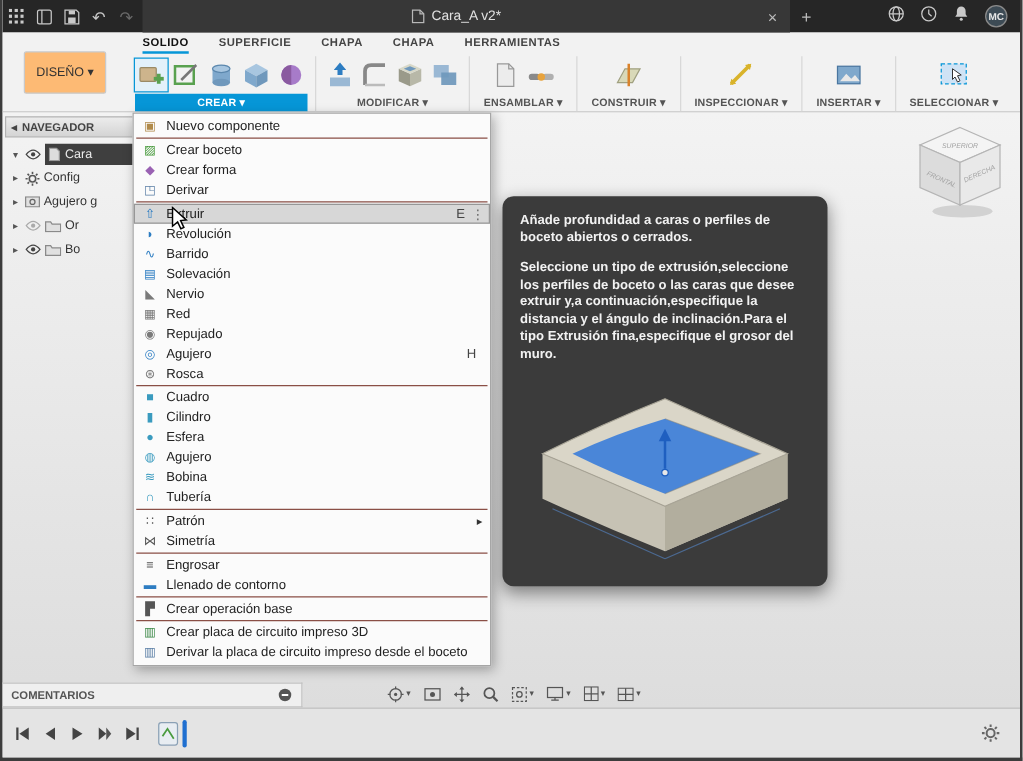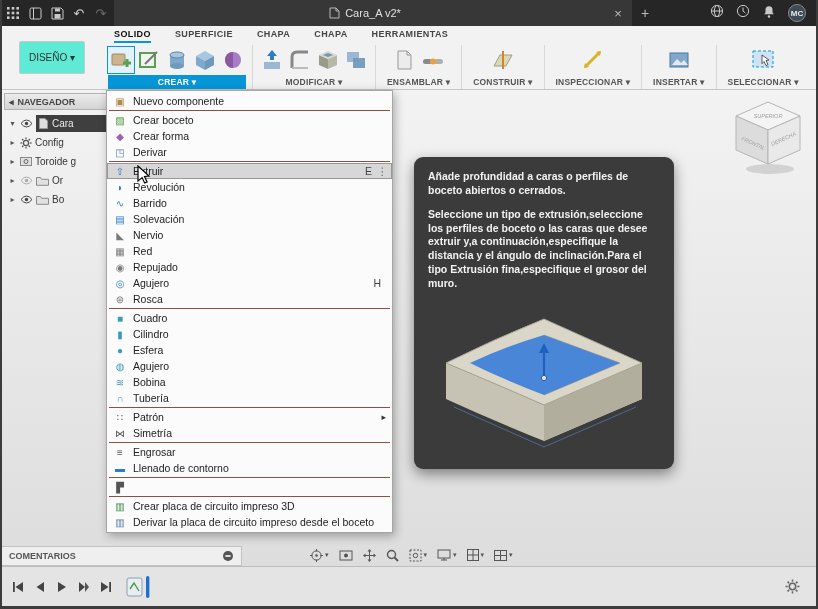--- a/index.html
+++ b/index.html
@@ -17,21 +17,21 @@
   .doc-title{flex:1;text-align:center;color:#e0e0e0;font-size:11px;display:flex;align-items:center;justify-content:center;gap:5px;}
   .x-btn{color:#bbb;font-size:13px;width:16px;text-align:center;}
   .plus-btn{color:#bbb;font-size:14px;width:26px;text-align:center;}
   .tb-right{margin-left:auto;display:flex;align-items:center;gap:12px;margin-right:10px;}
   .avatar{width:18px;height:18px;border-radius:50%;background:#3d4b55;border:1px solid #8a8a8a;color:#e8e8e8;
           font-size:8px;font-weight:bold;display:flex;align-items:center;justify-content:center;}
 
   
   .ribbon{height:64px;background:#f2f2f2;display:flex;border-bottom:1px solid #c6c6c6;}
   .design-col{width:100px;display:flex;align-items:center;justify-content:center;}
-  .design-btn{background:#5eead4;border:1px solid #c9c9c9;border-radius:2px;font-size:10px;color:#333;padding:10px 9px;white-space:nowrap;}
+  .design-btn{background:#fdba74;border:1px solid #c9c9c9;border-radius:2px;font-size:10px;color:#333;padding:10px 9px;white-space:nowrap;}
   .ribbon-main{flex:1;display:flex;flex-direction:column;min-width:0;}
   .tabs{height:17px;display:flex;gap:24px;padding-left:12px;align-items:flex-end;}
   .tab{font-size:9px;font-weight:bold;color:#444;letter-spacing:.4px;padding-bottom:2px;border-bottom:2px solid transparent;}
   .tab.active{color:#111;border-bottom-color:#0696d7;}
   .toolbar{flex:1;display:flex;padding-top:2px;}
   .tbg{display:flex;flex-direction:column;justify-content:space-between;border-right:1px solid #d8d8d8;padding:0 6px;}
   .tbi-row{flex:1;display:flex;align-items:center;justify-content:center;gap:2px;}
   .ribicon{width:26px;height:26px;display:flex;align-items:center;justify-content:center;}
   .ribicon.focus{outline:1px solid #0696d7;outline-offset:0px;background:#e3f1fa;}
   .tbl{font-size:8.5px;font-weight:bold;color:#555;text-align:center;padding:2px 5px;letter-spacing:.2px;white-space:nowrap;}
@@ -55,21 +55,21 @@
   .mi{height:16px;display:flex;align-items:center;padding:0 6px;font-size:10.5px;color:#222;cursor:default;}
   .mi .ic{width:14px;text-align:center;font-size:10px;margin-right:6px;flex:none;}
   .mi .lb{flex:1;white-space:nowrap;overflow:hidden;}
   .mi .sc{color:#444;margin:0 5px;}
   .mi .kb{color:#666;width:9px;text-align:center;}
   .mi .sub{color:#333;font-size:9px;width:9px;text-align:right;}
   .mi.hl{background:#d7d7d7;outline:1px solid #979797;outline-offset:-1px;}
   .ms{height:1px;background:#8a4f46;margin:1px 2px;}
 
   
-  .tooltip-panel{position:absolute;left:412px;top:157px;width:260px;background:#3b3b3b;border-radius:9px;
+  .tooltip-panel{position:absolute;left:400px;top:157px;width:260px;background:#3b3b3b;border-radius:9px;
                  box-shadow:0 5px 14px rgba(0,0,0,.45);z-index:40;padding:13px 14px 10px;color:#f2f2f2;}
   .tt-p{font-size:10.5px;font-weight:bold;line-height:1.32;margin:0 0 10px;}
   .tt-img{display:block;margin:2px auto 0;}
 
   
   .viewcube{position:absolute;top:4px;right:6px;}
 
   
   .comments-bar{position:absolute;left:0;bottom:0;width:240px;height:20px;background:#efefef;border:1px solid #c2c2c2;border-left:none;
                 display:flex;align-items:center;padding:0 7px;font-size:9px;font-weight:bold;color:#555;gap:44px;}
@@ -358,21 +358,21 @@
               </g>
             </svg>
           <span>Config</span>
         </div>
         <div class="nav-row">
           <span class="tri">▸</span>
           <svg width="12" height="9" viewBox="0 0 12 9">
               <rect x=".5" y=".5" width="11" height="8" fill="#e0e0e0" stroke="#888"></rect>
               <circle cx="6" cy="4.5" r="2" fill="none" stroke="#666"></circle>
             </svg>
-          <span>Toroide g</span>
+          <span>Agujero g</span>
         </div>
         <div class="nav-row">
           <span class="tri">▸</span>
           <svg width="13" height="9" viewBox="0 0 13 9">
               <path d="M1 4.5Q6.5 -2.5 12 4.5 6.5 11.5 1 4.5Z" fill="none" stroke="#aaa"></path>
               <circle cx="6.5" cy="4.5" r="1.7" fill="#aaa"></circle>
             </svg>
           <svg width="13" height="10" viewBox="0 0 13 10">
               <path d="M.5 1.5h4l1.2 1.8h6.8v6H.5z" fill="#e0e0e0" stroke="#8a8a8a"></path>
             </svg>
@@ -576,20 +576,21 @@
         <span class="ic" style="color: rgb(85, 85, 85);">≡</span>
         <span class="lb">Engrosar</span>
       </div>
     <div class="mi">
         <span class="ic" style="color: rgb(45, 125, 194);">▬</span>
         <span class="lb">Llenado de contorno</span>
       </div>
     <div class="ms"></div>
     <div class="mi">
         <span class="ic" style="color: rgb(85, 85, 85);">▛</span>
+        <span class="lb">Crear operación base</span>
       </div>
     <div class="ms"></div>
     <div class="mi">
         <span class="ic" style="color: rgb(63, 138, 74);">▥</span>
         <span class="lb">Crear placa de circuito impreso 3D</span>
       </div>
     <div class="mi">
         <span class="ic" style="color: rgb(91, 127, 166);">▥</span>
         <span class="lb">Derivar la placa de circuito impreso desde el boceto</span>
       </div>

